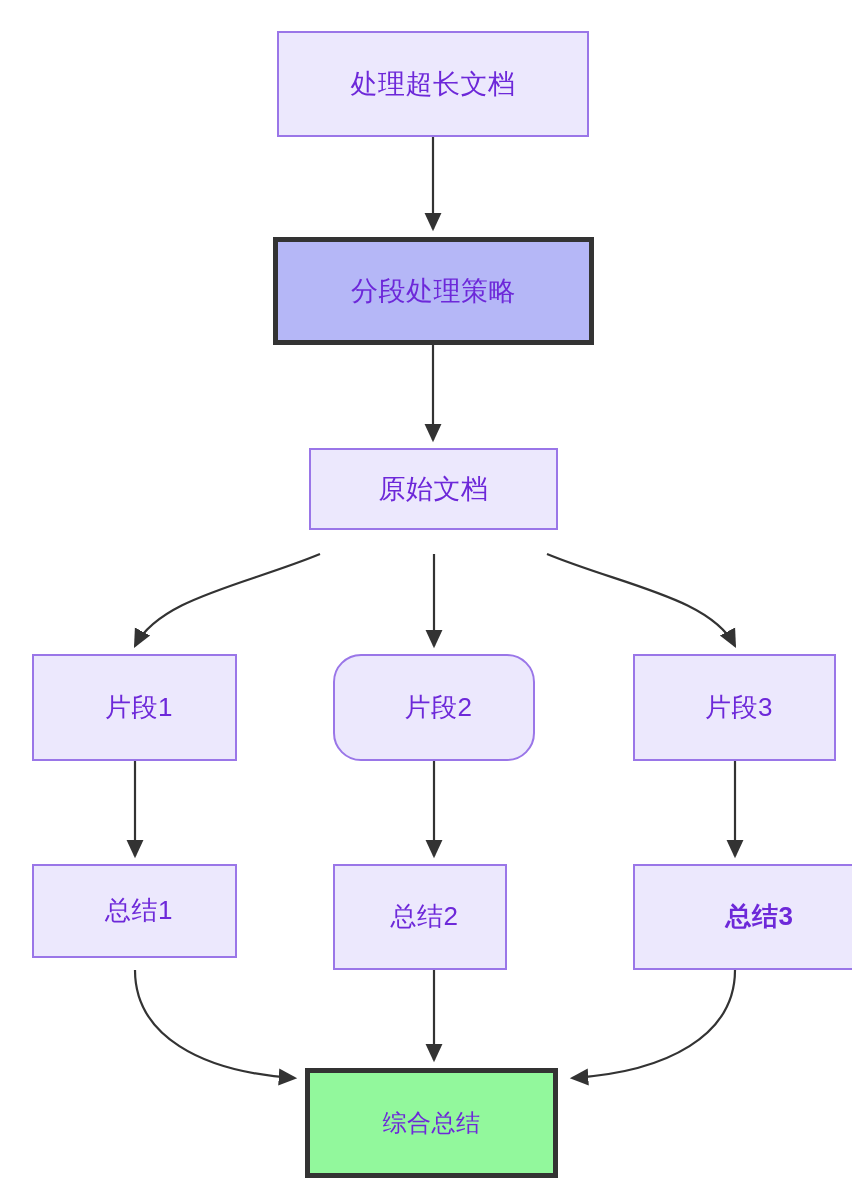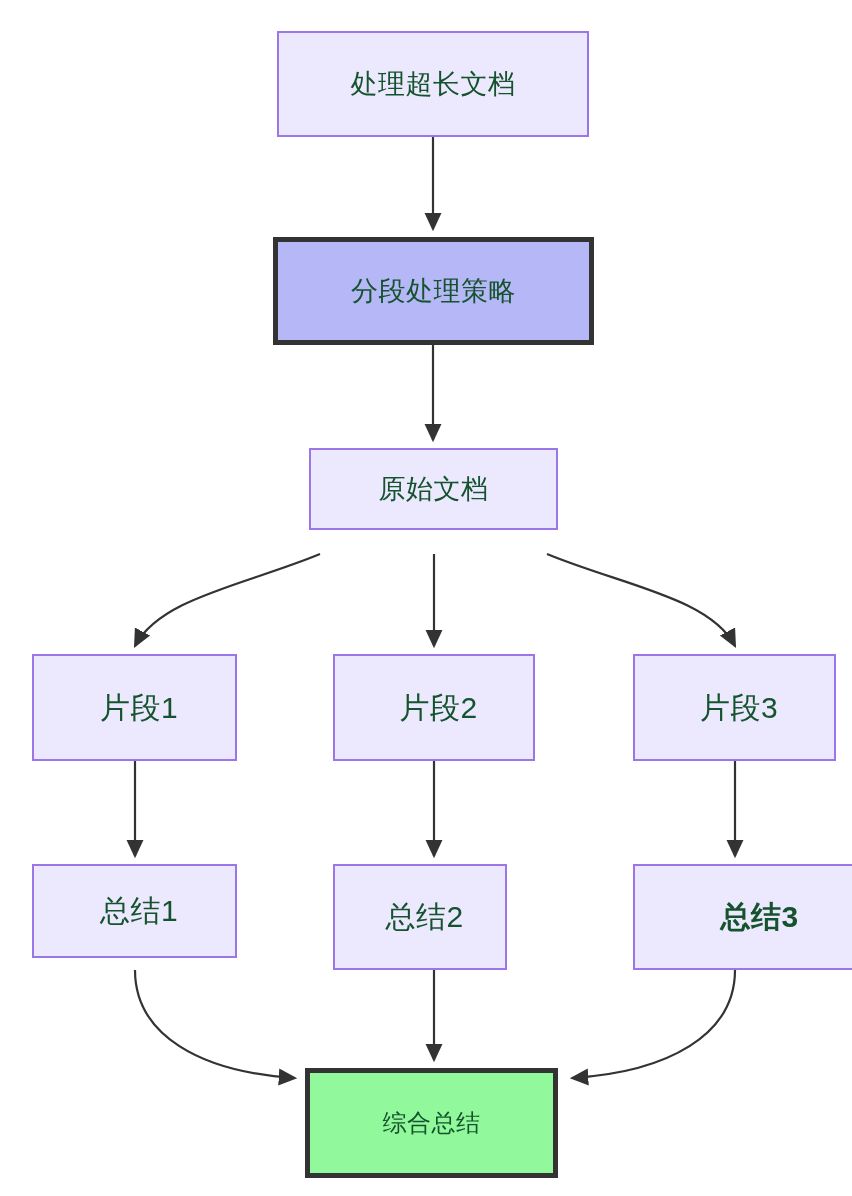--- a/index.html
+++ b/index.html
@@ -26,21 +26,21 @@
     height: 1196px;
     pointer-events: none;
   }
   .node {
     position: absolute;
     box-sizing: border-box;
     display: flex;
     align-items: center;
     justify-content: center;
     text-align: center;
-    color: #14532d;
+    color: #6d28d9;
     line-height: 1.2;
     letter-spacing: 0.5px;
   }
   .node-label {
     display: block;
     white-space: nowrap;
   }
 
   
   .n-plain {
@@ -53,30 +53,30 @@
     border: 5px solid #333333;
     font-size: 27px;
     text-align: right;
   }
   .n-result {
     background: #92F89C;
     border: 5px solid #333333;
     font-size: 24px;
   }
   .n-small {
-    font-size: 30px;
+    font-size: 26px;
     padding-left: 9px;
   }
 
   
   #node-root      { left: 277px; top: 31px;   width: 312px; height: 106px; }
   #node-strategy  { left: 273px; top: 237px;  width: 321px; height: 108px; }
   #node-source    { left: 309px; top: 448px;  width: 249px; height: 82px; justify-content: center; }
   #node-chunk-1   { left: 32px;  top: 654px;  width: 205px; height: 107px; }
-  #node-chunk-2   { left: 333px; top: 654px;  width: 202px; height: 107px; }
+  #node-chunk-2   { left: 333px; top: 654px;  width: 202px; height: 107px; border-radius: 28px; }
   #node-chunk-3   { left: 633px; top: 654px;  width: 203px; height: 107px; text-align: right; }
   #node-summary-1 { left: 32px;  top: 864px;  width: 205px; height: 94px; }
   #node-summary-2 { left: 333px; top: 864px;  width: 174px; height: 106px; }
   #node-summary-3 { left: 633px; top: 864px;  width: 244px; height: 106px; font-weight: bold; }
   #node-final     { left: 305px; top: 1068px; width: 253px; height: 110px; }
 </style>
 </head>
 <body>
 
 <div id="canvas">

